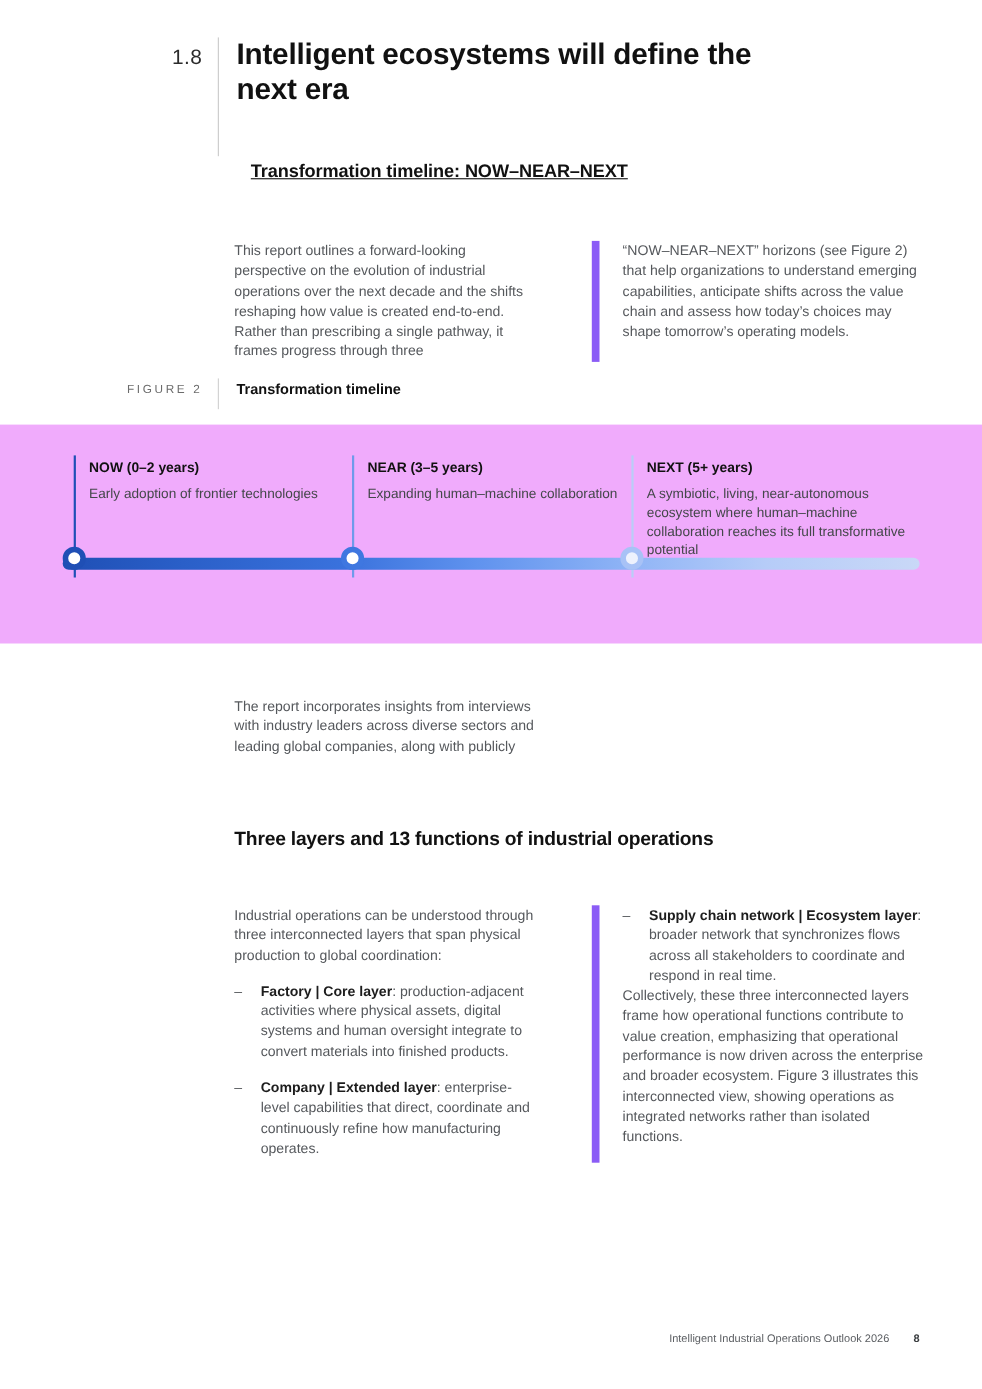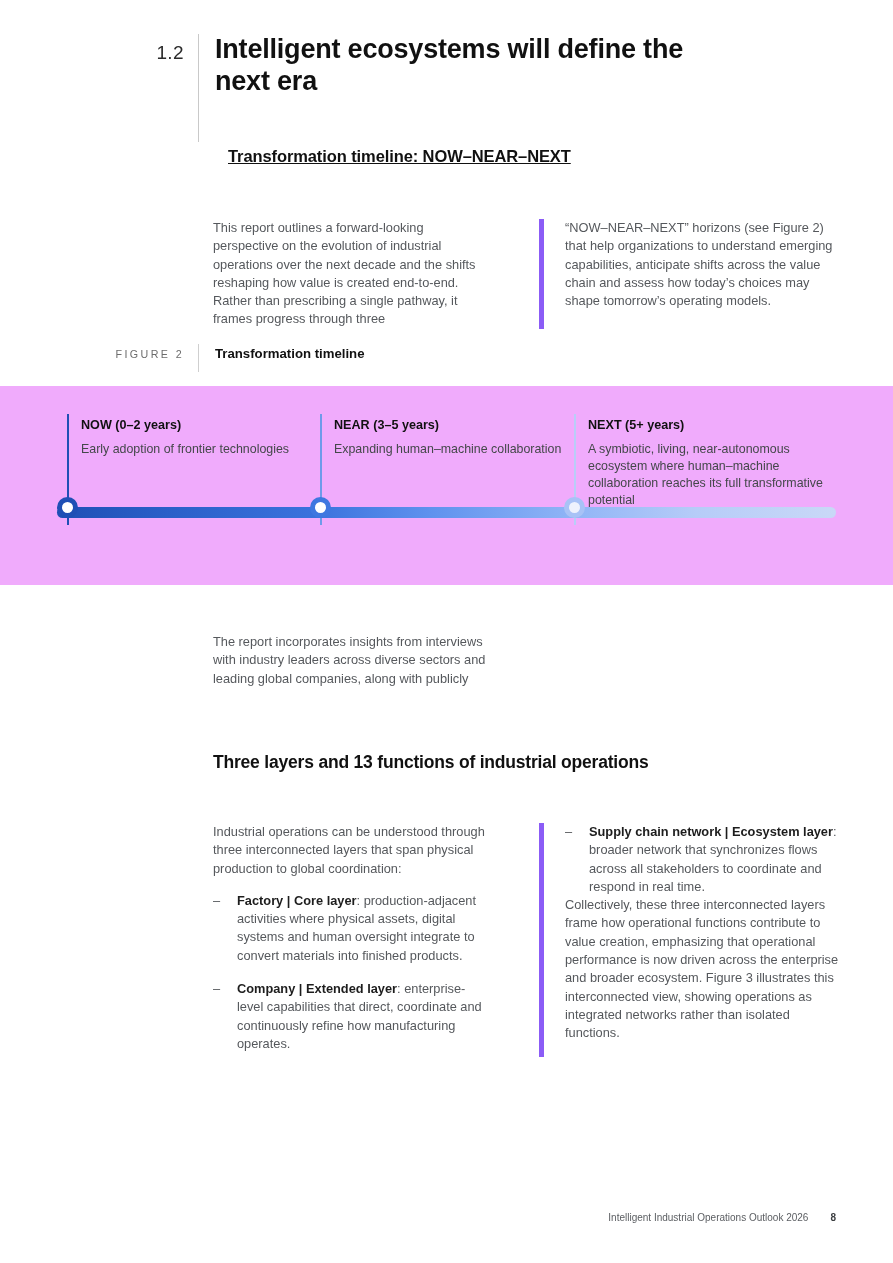--- a/index.html
+++ b/index.html
@@ -71,21 +71,21 @@
     width: 630px;
   }
   .col {
     width: 292px;
     font-size: 12.8px;
     line-height: 1.43;
     color: #55585c;
   }
   .col.right {
     padding-left: 21px;
-    border-left: 5px solid #8b5cf6;
+    border-left: 7px solid #8b5cf6;
     width: 292px;
     margin-left: 48px;
   }
   .col p { margin: 0 0 13px 0; }
   .col p:last-child { margin-bottom: 0; }
 
   .block-a { top: 219px; }
   .block-b { top: 633px; }
   .block-c { top: 823px; align-items: stretch; }
 
@@ -243,21 +243,21 @@
   .footer-page {
     margin-left: 22px;
     font-weight: bold;
     color: #3a3d40;
   }
 </style>
 </head>
 <body>
 
 <div class="section-head">
-  <div class="section-number">1.2</div>
+  <div class="section-number">1.8</div>
   <div class="section-rule"></div>
   <div class="section-title">Intelligent ecosystems will define the next era</div>
 </div>
 
 <div class="subhead">Transformation timeline: NOW–NEAR–NEXT</div>
 
 <div class="cols block-a">
   <div class="col">
     <p>This report outlines a forward-looking perspective on the evolution of industrial operations over the next decade and the shifts reshaping how value is created end-to-end. Rather than prescribing a single pathway, it frames progress through three</p>
   </div>

